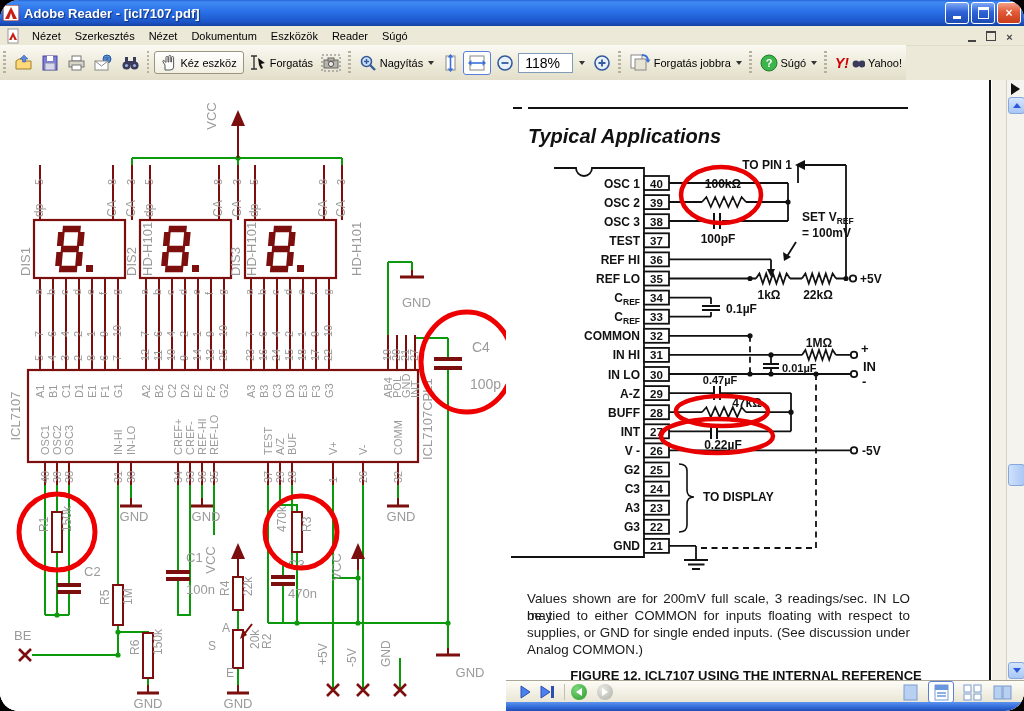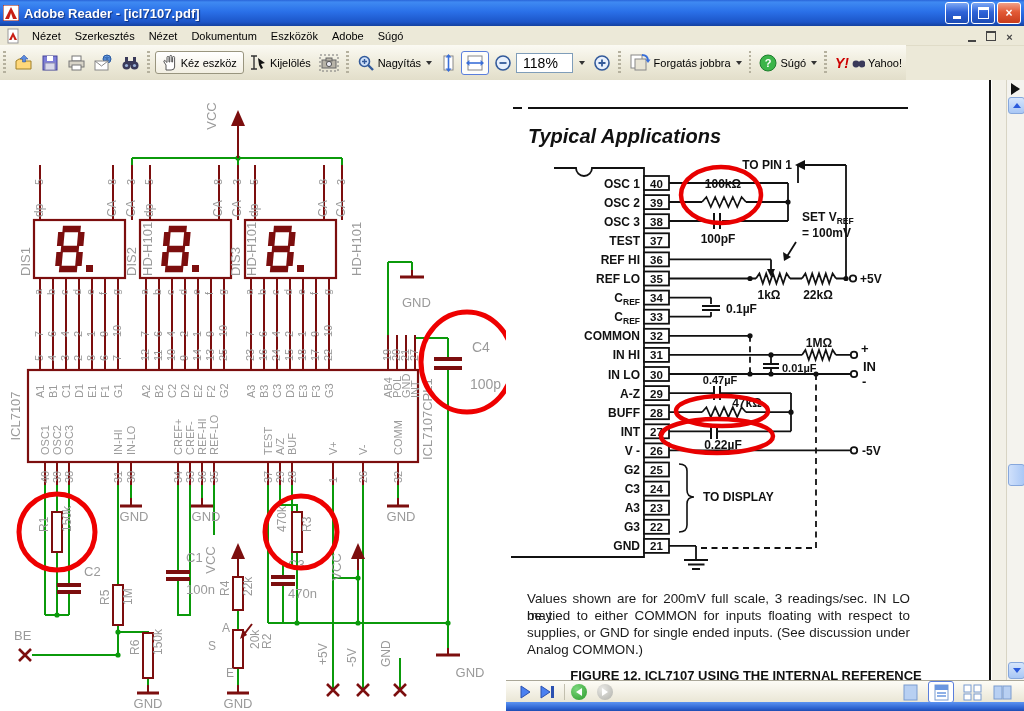--- a/index.html
+++ b/index.html
@@ -1,17 +1,17 @@
 <!DOCTYPE html>
 <html><head>
 <meta charset="utf-8">
 <style>
   html,body{margin:0;padding:0;background:#000;}
   #win{position:relative;width:1024px;height:711px;overflow:hidden;background:#ece9d8;
-       font-family:"Liberation Sans",sans-serif;}
+       font-family:"Liberation Sans",sans-serif;border-radius:19px;}
   .abs{position:absolute;}
   
   #titlebar{left:0;top:0;width:1024px;height:26px;
     background:linear-gradient(180deg,#2964d8 0%,#3f8af2 8%,#2a70e8 45%,#1c55c8 85%,#15419f 100%);
     display:flex;align-items:center;padding:0 3px;box-sizing:border-box;}
   #title-text{color:#fff;font-weight:bold;font-size:13px;margin-left:5px;
     text-shadow:1px 1px 1px #10307a;white-space:nowrap;}
   .tb-btns{margin-left:auto;display:flex;gap:2px;}
   .tb-btn{width:22px;height:20px;border:1px solid #fff;border-radius:3px;color:#fff;
     font-size:12px;font-weight:bold;display:flex;align-items:center;justify-content:center;
@@ -103,21 +103,21 @@
   <div id="menubar" class="abs">
     <svg width="16" height="16" style="margin:0 4px 0 5px">
       <rect x="3" y="1" width="10" height="14" fill="#fff" stroke="#999"></rect>
       <path d="M4 12 L8 4 L12 12 L9.5 12 L8 8.5 L6.5 12 Z" fill="#c81e14"></path>
     </svg>
     <span class="menu-item">Nézet</span>
     <span class="menu-item">Szerkesztés</span>
     <span class="menu-item">Nézet</span>
     <span class="menu-item">Dokumentum</span>
     <span class="menu-item">Eszközök</span>
-    <span class="menu-item">Adobe</span>
+    <span class="menu-item">Reader</span>
     <span class="menu-item">Súgó</span>
     <div class="menu-right">
       <div class="mr-glyph">
           <div style="width:8px;height:2px;background:#444"></div>
         </div>
       <div class="mr-glyph">
           <div style="width:8px;height:7px;border:1px solid #444;border-top:2px solid #444;margin-bottom:1px"></div>
         </div>
       <div class="mr-glyph">×</div>
     </div>
@@ -169,21 +169,21 @@
       <svg width="16" height="17">
         <path d="M4 16 v-5 l-2-3 q-.6-1.4 .8-1.6 L5 8.5 V3.5 q0-1.1 1-1.1 t1 1.1 V8 h.8 V2.5 q0-1.1 1-1.1 t1 1.1 V8 h.8 V3.5 q0-1 1-1 t1 1 V13 q0 3-3.5 3 z" fill="#fff" stroke="#555" stroke-width="1"></path>
       </svg>
       <span class="tlabel">Kéz eszköz</span>
     </div>
     <div class="tbtn">
       <svg width="18" height="17">
         <path d="M2 2 h6 M5 2 v13 M2 15 h6" stroke="#333" fill="none" stroke-width="1.4"></path>
         <polygon points="9,4 16,9 12,10 14,14 12,15 10,11" fill="#111"></polygon>
       </svg>
-      <span class="tlabel">Kijelölés</span>
+      <span class="tlabel">Forgatás</span>
     </div>
     <div class="tbtn">
       <svg width="20" height="18">
         <rect x="1" y="1" width="18" height="16" fill="none" stroke="#777" stroke-dasharray="2 2"></rect>
         <rect x="3" y="6" width="14" height="8" fill="#b8b4a8" stroke="#666"></rect>
         <rect x="7" y="4" width="6" height="3" fill="#b8b4a8" stroke="#666"></rect>
         <circle cx="10" cy="10" r="2.6" fill="#e8e8f0" stroke="#555"></circle>
       </svg>
     </div>
     <div class="grip"></div>

